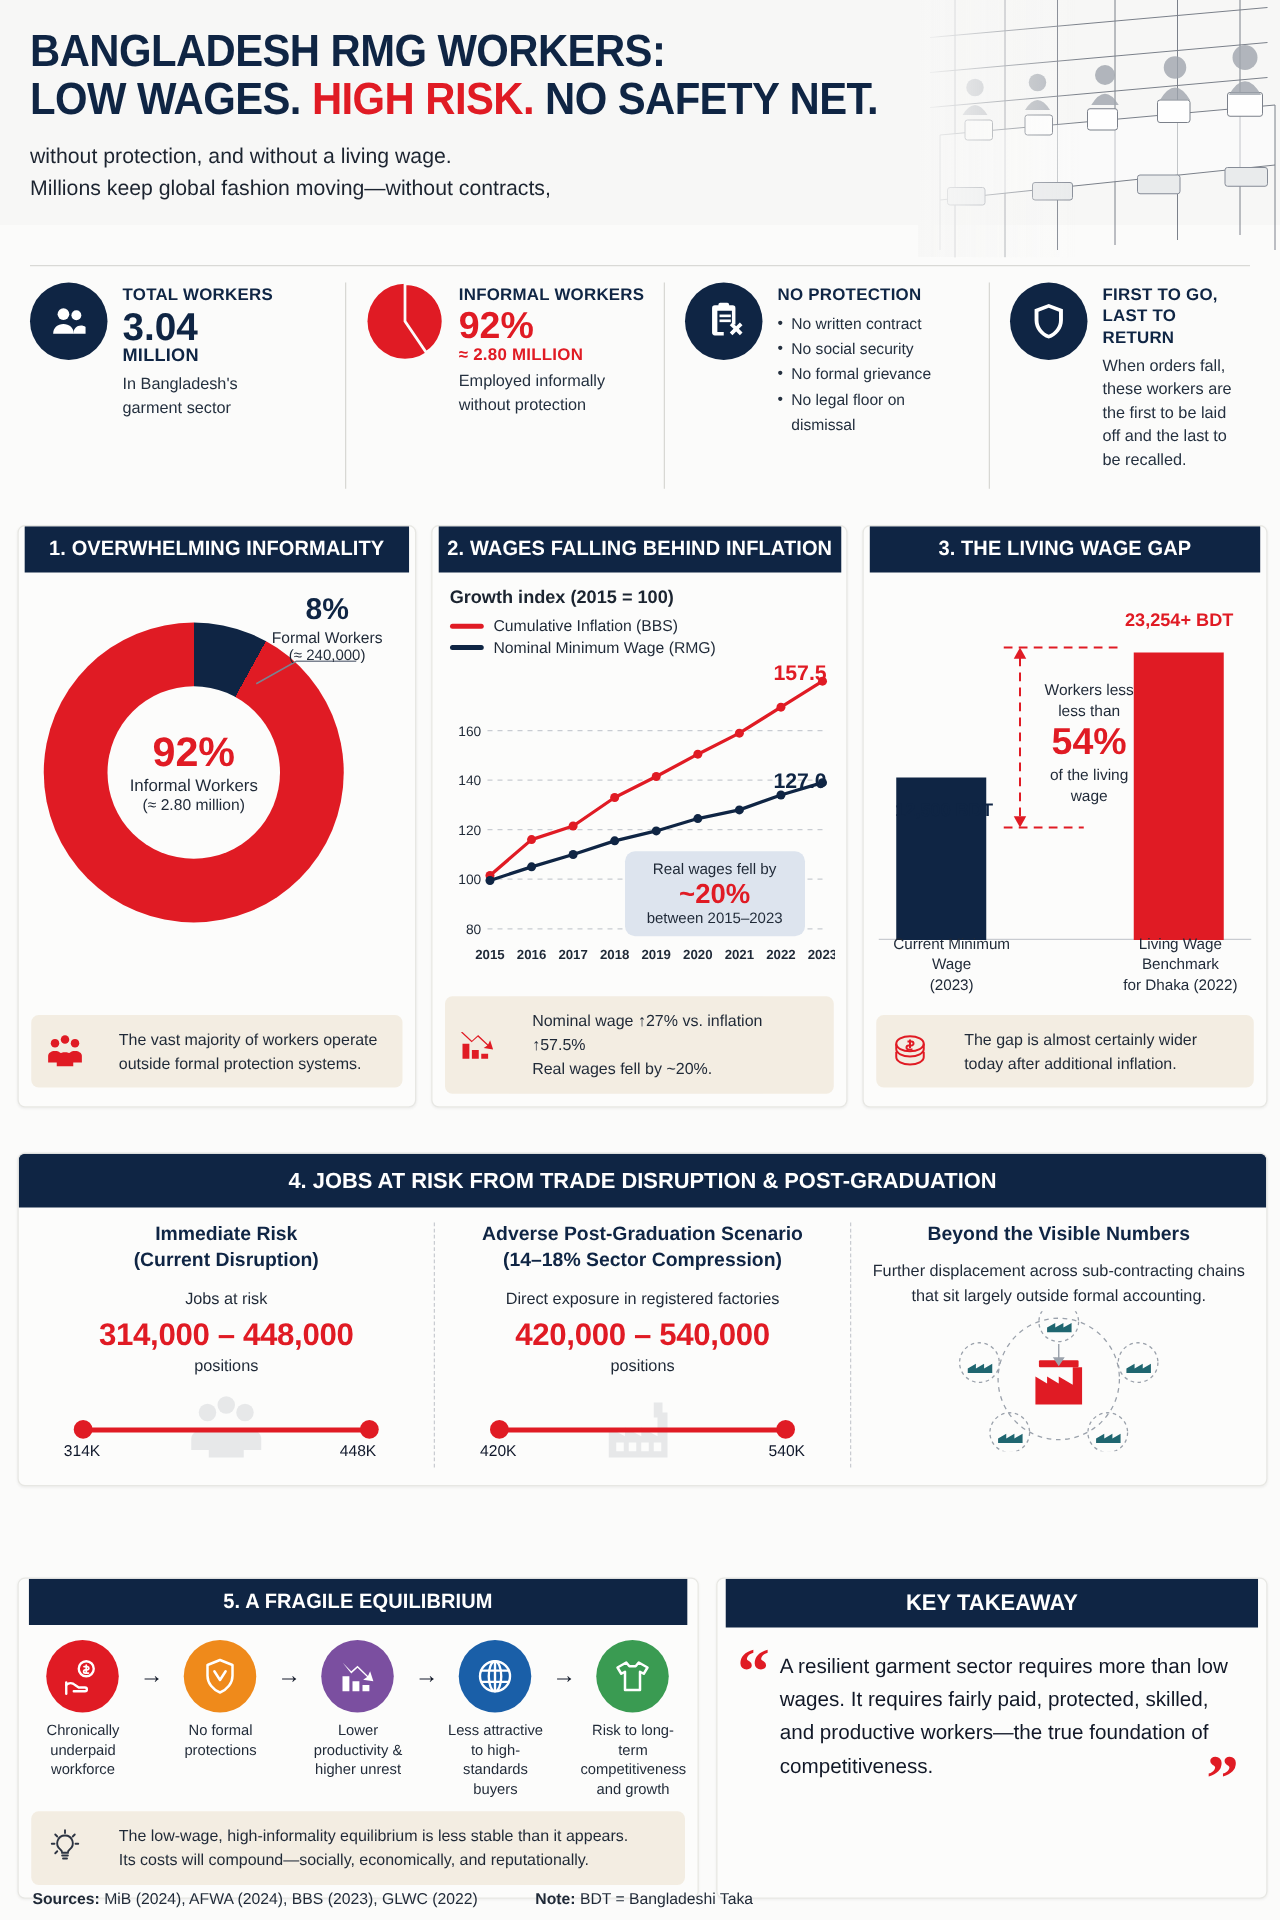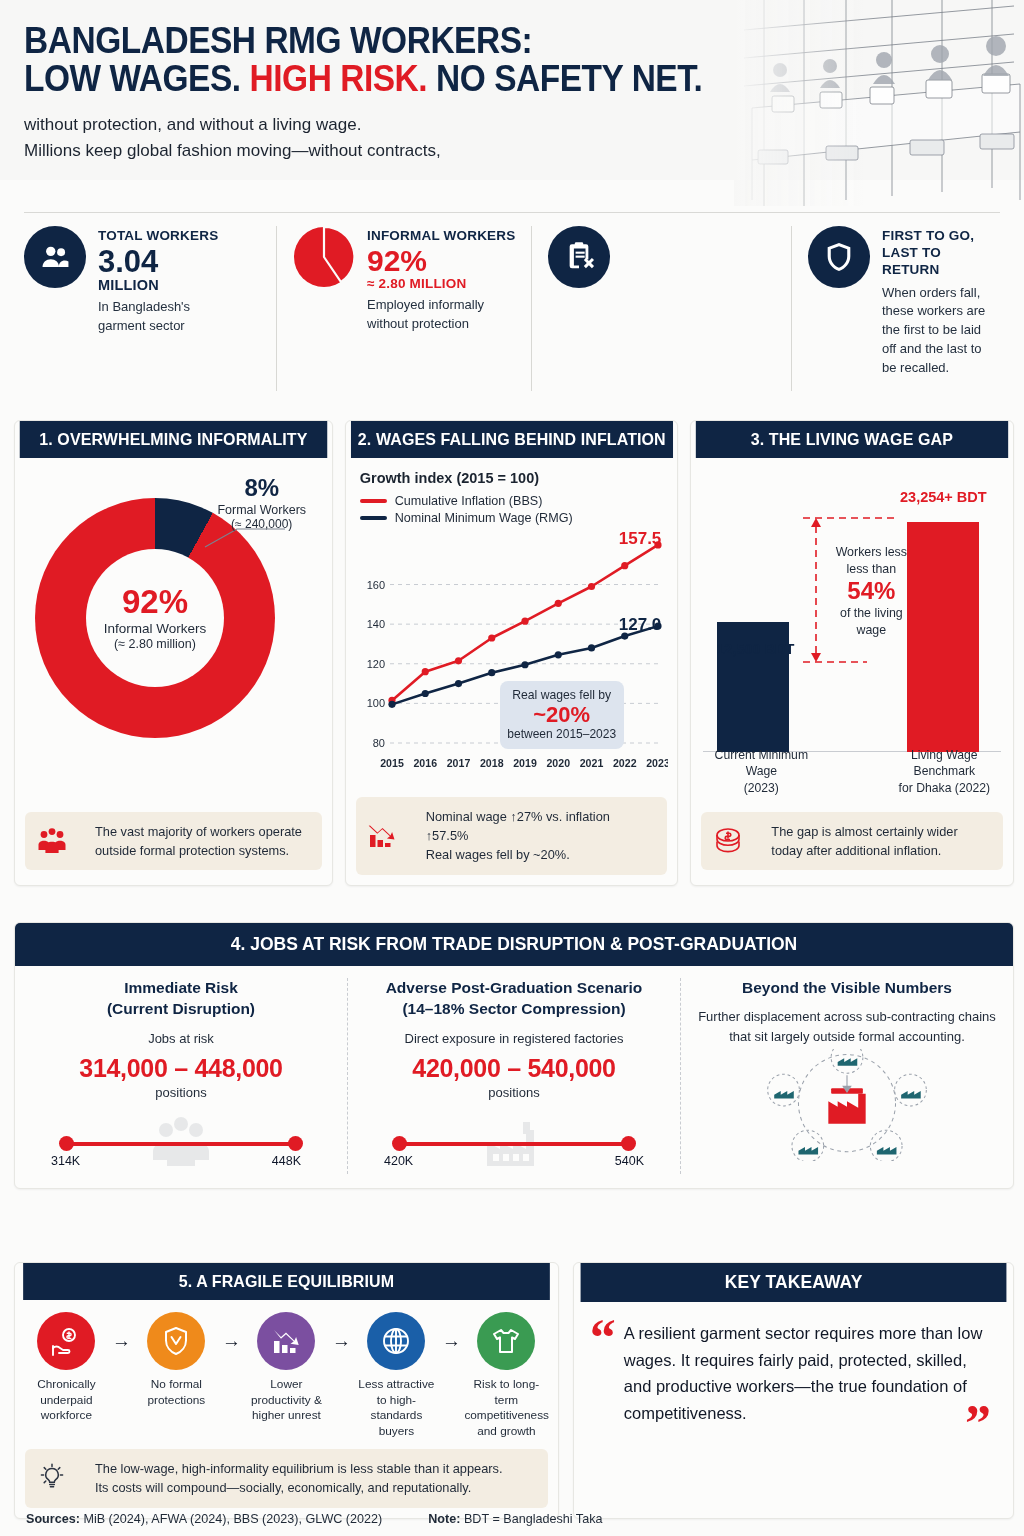--- a/index.html
+++ b/index.html
@@ -72,33 +72,33 @@
   .co-l2{font-size:12px;color:#1f2937;}
   .leader{position:absolute;left:176px;top:55px;width:84px;height:26px;}
 
   
   .lc-title{font-size:14.5px;font-weight:700;color:#1b2430;margin:2px 0 8px 2px;}
   .legend{margin-left:2px;}
   .lg-row{display:flex;align-items:center;gap:8px;margin-bottom:3px;}
   .lg-line{width:27px;height:4px;border-radius:2px;}
   .lg-txt{font-size:12.6px;color:#1f2937;}
   .chart{position:relative;height:252px;margin-top:6px;}
-  .tip{position:absolute;background:#dde4ee;border-radius:8px;padding:7px 0 8px;text-align:center;}
+  .tip{position:absolute;background:#dde4ee;border-radius:8px;padding:7px 10px 8px;text-align:center;}
   .tip-t{font-size:12.2px;color:#1f2937;}
   .tip-b{font-size:22px;font-weight:800;color:#e01b24;line-height:1.15;}
   .tip-s{font-size:12px;color:#1f2937;}
 
   
   .bars{position:relative;height:330px;}
   .bar{position:absolute;bottom:46px;}
   .bar-lab{position:absolute;text-align:center;font-size:14.5px;font-weight:800;}
   .axis-lab{position:absolute;bottom:2px;text-align:center;font-size:12.2px;color:#1f2937;line-height:1.35;}
   .gapbox{position:absolute;text-align:center;width:120px;}
   .gp-t{font-size:12.4px;color:#1f2937;line-height:1.35;}
-  .gp-b{font-size:24px;font-weight:800;color:#e01b24;line-height:1.15;}
+  .gp-b{font-size:30px;font-weight:800;color:#e01b24;line-height:1.15;}
 
   
   .sec4{position:absolute;top:922px;left:14px;right:10px;background:#fcfcfb;border:1px solid #e7e7e3;
         border-radius:6px;overflow:hidden;box-shadow:0 1px 2px rgba(0,0,0,.05);}
   .s4-head{background:#0f2544;color:#fff;text-align:center;font-weight:800;font-size:17.5px;padding:11px 4px;}
   .s4-body{display:flex;padding:12px 0 14px 0;}
   .s4-col{flex:1;text-align:center;padding:0 14px;box-sizing:border-box;}
   .s4-col + .s4-col{border-left:1px dashed #c9ccd1;}
   .s4-t{font-size:15.5px;font-weight:800;color:#0f2544;line-height:1.35;}
   .s4-sub{font-size:13px;color:#1f2937;margin-top:11px;}
@@ -239,20 +239,29 @@
 
     <div class="stat s3">
       <div class="circ">
         <svg viewBox="0 0 24 24">
             <path d="M7 3h10a1.6 1.6 0 0 1 1.6 1.6v9.2h-2V6H8.4v12H12v2H7a1.6 1.6 0 0 1-1.6-1.6V4.6A1.6 1.6 0 0 1 7 3z"></path>
             <rect x="9" y="1.6" width="6" height="3" rx="1"></rect>
             <rect x="9.6" y="8.2" width="6.4" height="1.5"></rect>
             <rect x="9.6" y="11" width="6.4" height="1.5"></rect>
             <path d="M15.4 14.2l1.5-1.5 2.1 2.1 2.1-2.1 1.5 1.5-2.1 2.1 2.1 2.1-1.5 1.5-2.1-2.1-2.1 2.1-1.5-1.5 2.1-2.1z"></path>
           </svg>
+      </div>
+      <div class="stat-body">
+        <div class="s-label">NO PROTECTION</div>
+        <ul class="bullets">
+          <li>No written contract</li>
+          <li>No social security</li>
+          <li>No formal grievance</li>
+          <li>No legal floor on dismissal</li>
+        </ul>
       </div>
     </div>
 
     <div class="stat s4">
       <div class="circ">
         <svg viewBox="0 0 24 24">
             <path d="M12 2.2l8 3v6.2c0 4.8-3.3 8.8-8 10.4-4.7-1.6-8-5.6-8-10.4V5.2zM12 4.4L6.2 6.6v4.8c0 3.7 2.4 6.8 5.8 8.2 3.4-1.4 5.8-4.5 5.8-8.2V6.6z"></path>
           </svg>
       </div>
       <div class="stat-body">

